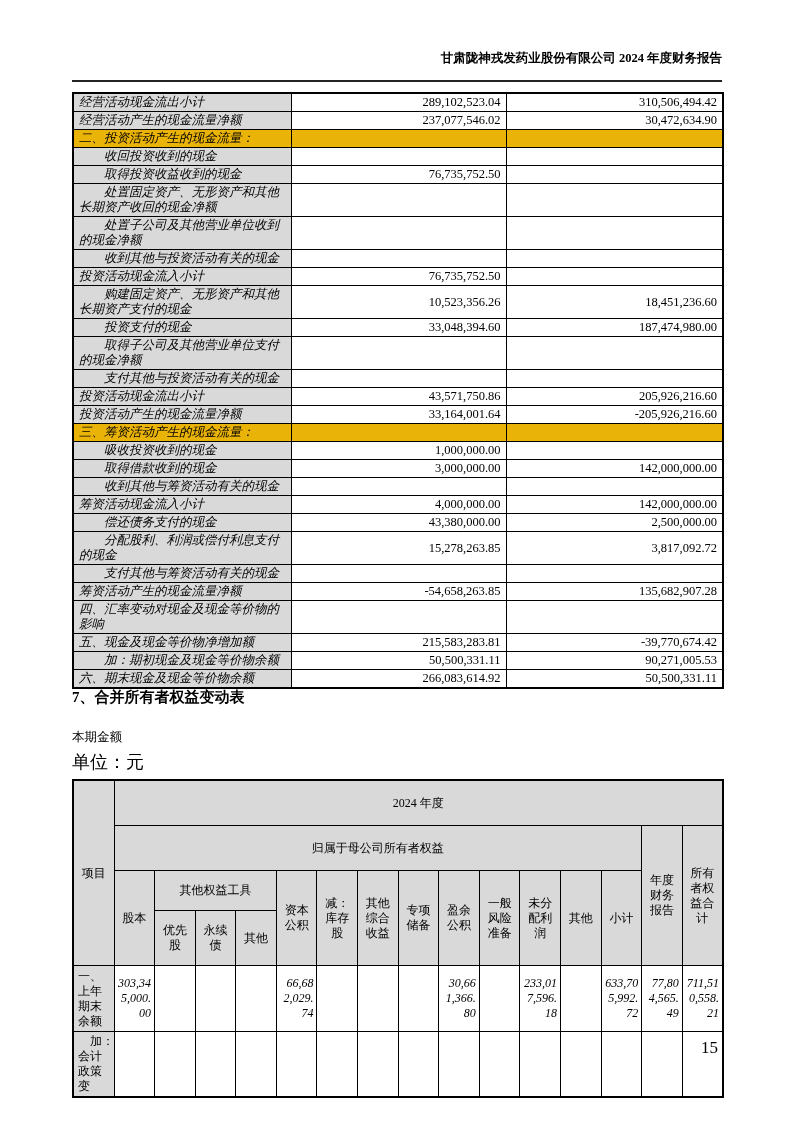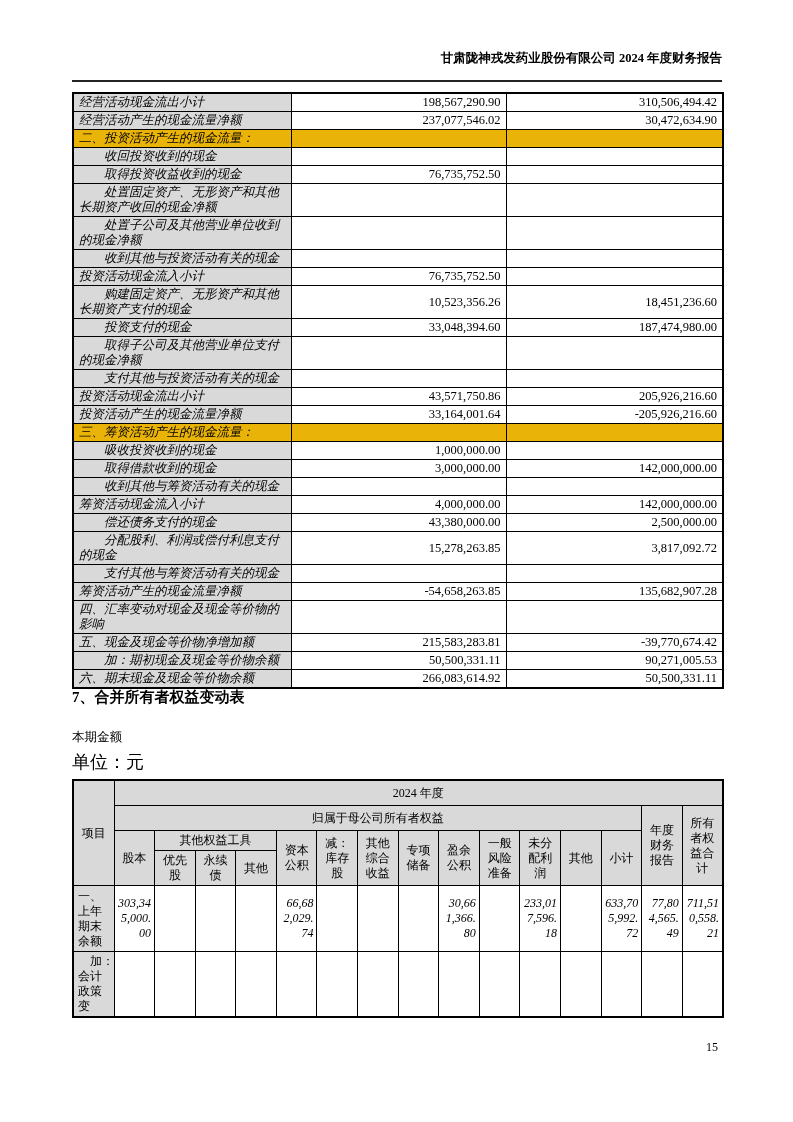--- a/index.html
+++ b/index.html
@@ -32,54 +32,54 @@
   .sec7 { position:absolute; left:72px; top:688px; width:726px; }
   .sec7 h2 { margin:0 0 24px 0; font-size:15px; line-height:18px; font-weight:bold; }
   .period { font-size:12.5px; line-height:15px; margin:0 0 10px 0; }
   .unit   { font-size:18px; line-height:15px; margin:0 0 9px 0; text-align:left; }
   
   table.eq {
     width:650px; border-collapse:collapse; table-layout:fixed;
     font-size:12px; border:2px solid #000;
   }
   table.eq td {
-    border:1px solid #000; line-height:15px; padding:2px 2px;
+    border:1px solid #000; line-height:15px; padding:12px 2px;
     text-align:center; vertical-align:middle; word-break:break-all;
   }
   table.eq thead td { background:#d9d9d9; word-break:normal;
     overflow-wrap:break-word; }
   table.eq td.hY { height:20px; }
   table.eq td.elbl { background:#d9d9d9; text-align:left; padding:2px 4px; word-break:break-all; }
   table.eq td.elbl.ind { text-indent:12px; }
   table.eq td.enum { text-align:right; padding:10px 3px;font-style:italic; }
   
   .pageno {
     position:absolute; top:1040px; right:75px;
-    font-size:12px; line-height:15px;
+    font-size:17px; line-height:15px;
   }
 </style>
 </head>
 <body>
 
 <div class="page">
 
   <div class="hdr">
     <span>甘肃陇神戎发药业股份有限公司 2024 年度财务报告</span>
   </div>
 
   <table class="cf">
     <colgroup>
       <col style="width:218px">
         <col style="width:215px">
         <col style="width:217px">
     </colgroup>
     <tbody id="cashflow-body">
         <tr>
           <td class="lbl">经营活动现金流出小计</td>
-          <td class="num">198,567,290.90</td>
+          <td class="num">289,102,523.04</td>
           <td class="num">310,506,494.42</td>
         </tr>
         <tr>
           <td class="lbl">经营活动产生的现金流量净额</td>
           <td class="num">237,077,546.02</td>
           <td class="num">30,472,634.90</td>
         </tr>
         <tr class="section">
           <td class="lbl">二、投资活动产生的现金流量：</td>
           <td class="num"></td>

